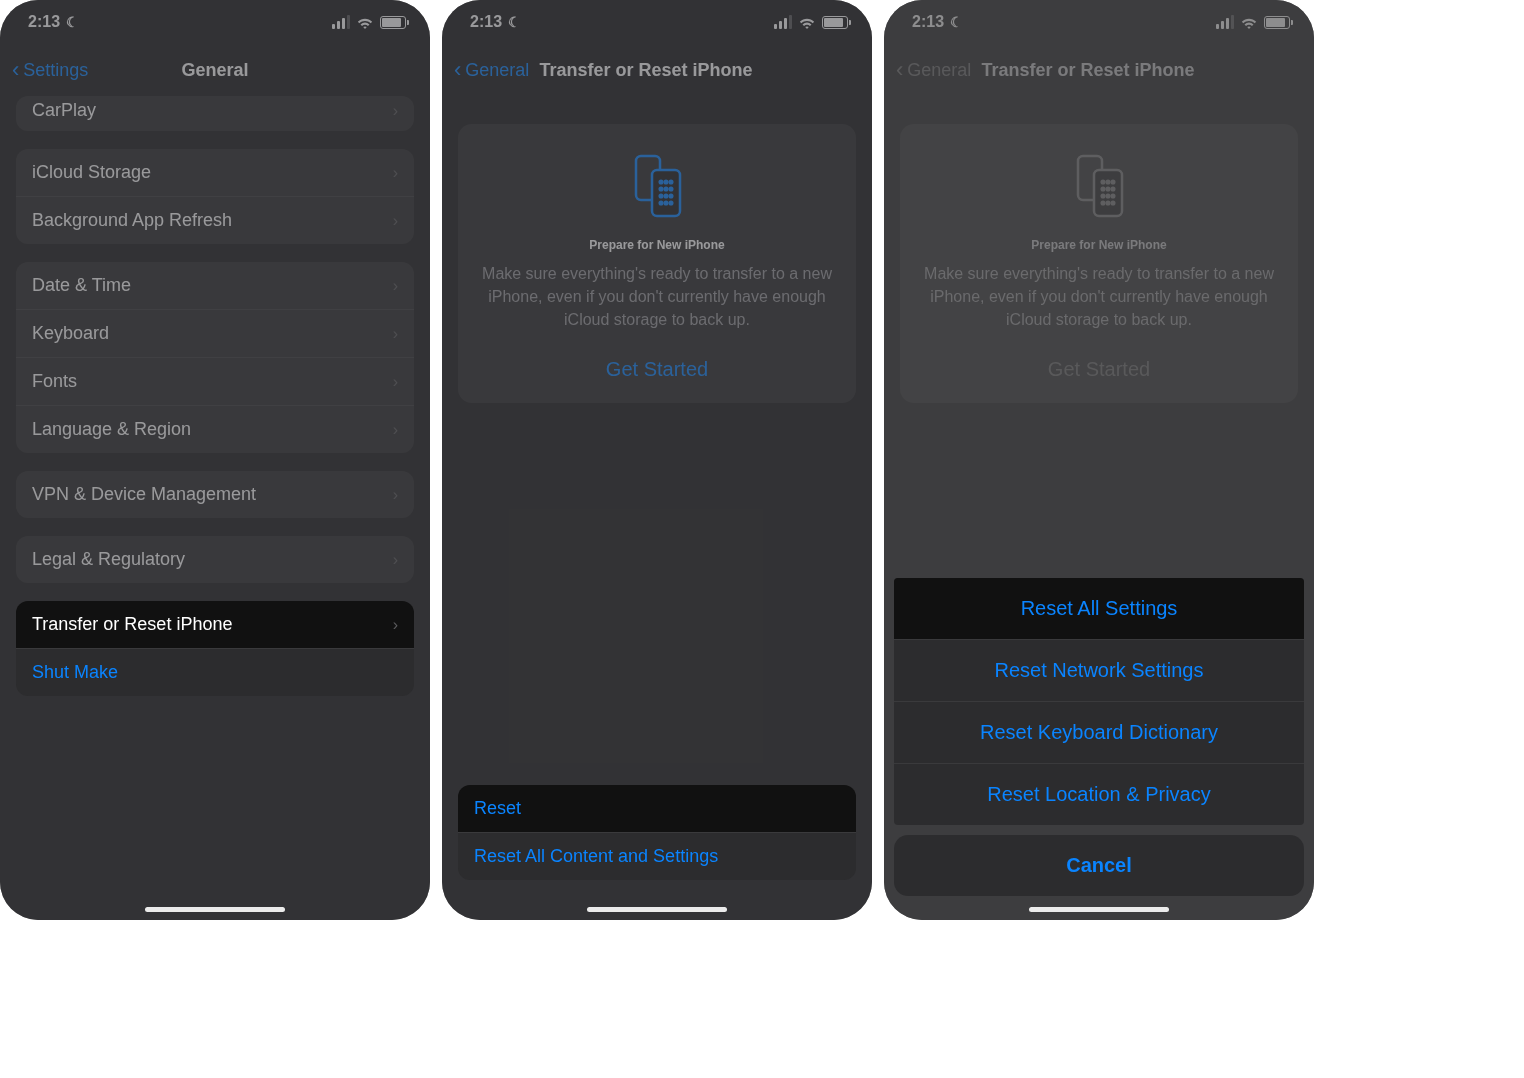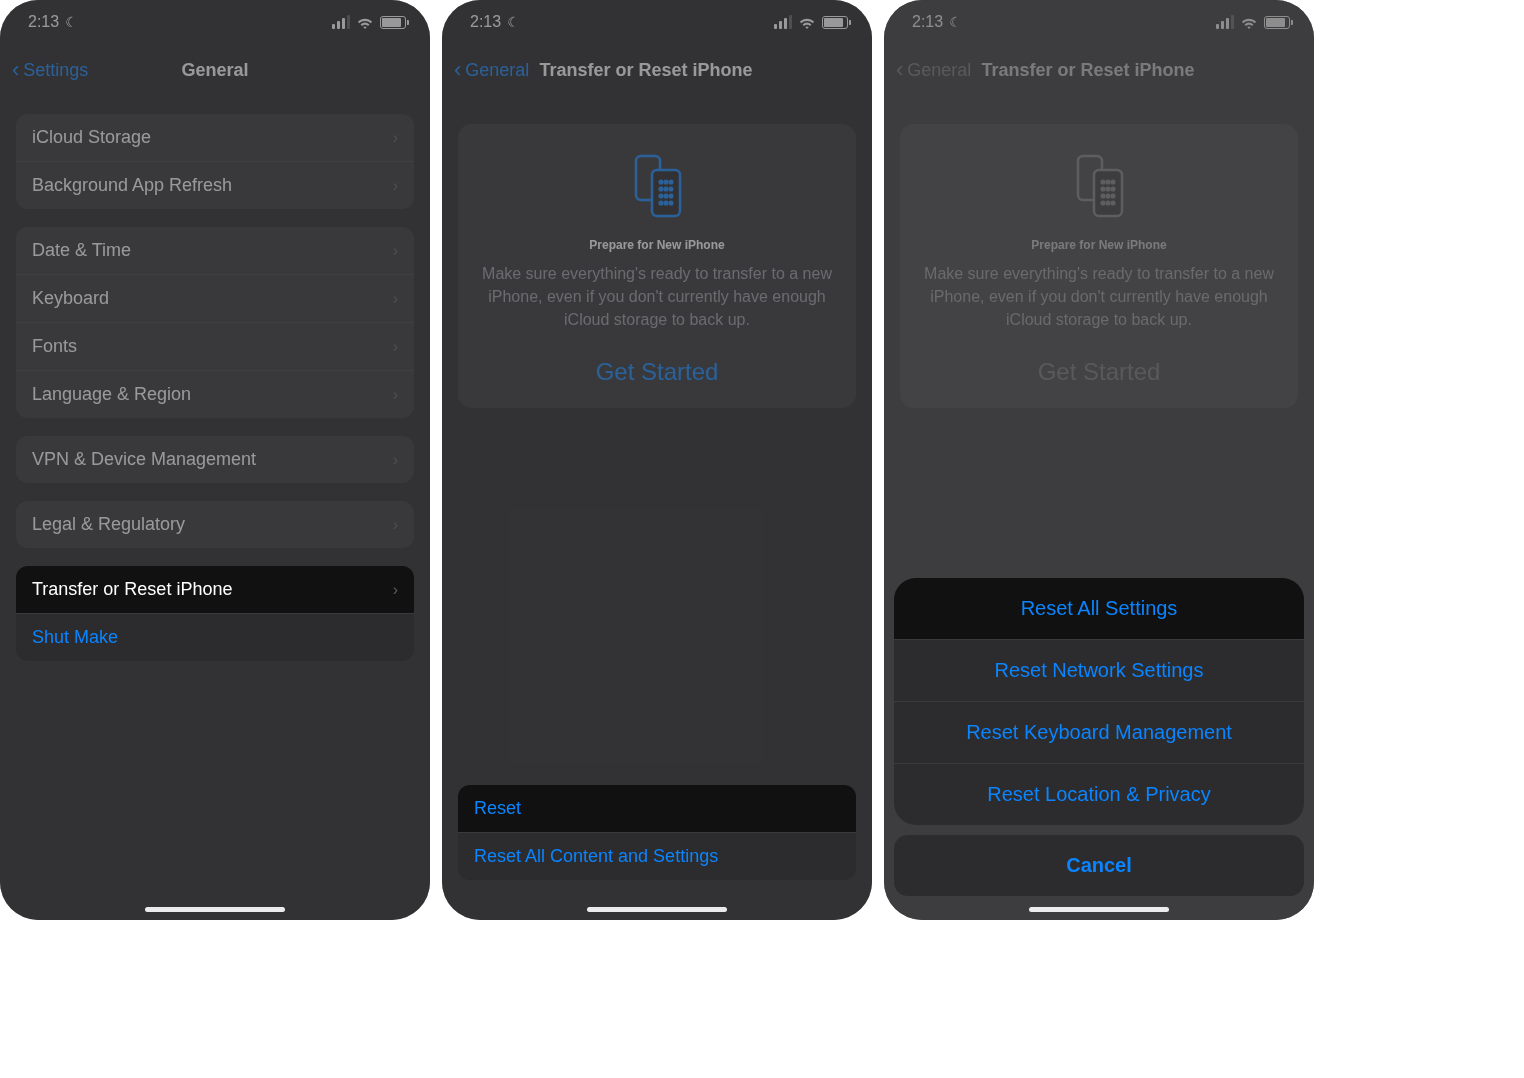--- a/index.html
+++ b/index.html
@@ -39,21 +39,21 @@
   }
   .phone > * { position: relative; }
   .status-bar {
     height: 44px;
     display:flex;
     justify-content:space-between;
     align-items:center;
     padding: 0 24px 0 28px;
     color:#fff;
     font-size:16px;
-    font-weight:400;
+    font-weight:700;
   }
   .status-left { display:flex; align-items:center; gap:6px;}
   .status-right { display:flex; align-items:center; gap:6px;}
   .moon { font-size:14px;}
   .sigbars { display:flex; gap:2px; align-items:flex-end;}
   .sigbars span { width:3px; background:#fff; border-radius:1px;}
   .sigbars span:nth-child(1){height:5px;}
   .sigbars span:nth-child(2){height:8px;}
   .sigbars span:nth-child(3){height:11px;}
   .sigbars span:nth-child(4){height:14px; background:#5a5a5c;}
@@ -150,21 +150,21 @@
   .prepare-card {
     background:#2c2c2e;
     border-radius:14px;
     margin:28px 0 0 0;
     padding:26px 24px 22px 24px;
     text-align:center;
   }
   .prepare-icon { margin:0 auto 18px auto; width:70px; height:70px; position:relative;}
   .prepare-title { color:#fff; font-size:12px; font-weight:600; margin-bottom:10px;text-align:center;}
   .prepare-desc { color:#9a9a9e; font-size:16px; line-height:1.45;}
-  .get-started { color:#0a84ff; font-size:24px; margin-top:26px;}
+  .get-started { color:#0a84ff; font-size:20px; margin-top:26px;}
 
   
   .bottom-group {
     position:absolute;
     bottom:40px;
     left:16px;
     right:16px;
     background:#2c2c2e;
     border-radius:12px;
     overflow:hidden;
@@ -173,21 +173,21 @@
   
   .sheet {
     position:absolute;
     bottom:24px;
     left:10px;
     right:10px;
     z-index:5;
   }
   .sheet-group {
     background:rgba(44,44,46,0.96);
-    border-radius:22px;
+    border-radius:4px;
     overflow:hidden;
     margin-bottom:10px;
   }
   .sheet-row {
     text-align:center;
     padding:19px 10px;
     color:#0a84ff;
     font-size:20px;
     border-top:0.5px solid #3a3a3c;
   }
@@ -244,20 +244,26 @@
 
   <div class="nav">
     <div class="nav-back">
       <span class="chev-left">‹</span>
       <span>Settings</span>
     </div>
     <div class="nav-title">General</div>
   </div>
 
   <div class="scroll">
+    <div class="group first">
+      <div class="row partial-top">
+        <span>CarPlay</span>
+        <span class="chev">›</span>
+      </div>
+    </div>
 
     <div class="group">
       <div class="row">
         <span>iCloud Storage</span>
         <span class="chev">›</span>
       </div>
       <div class="row">
         <span>Background App Refresh</span>
         <span class="chev">›</span>
       </div>
@@ -434,20 +440,20 @@
       <div class="prepare-title">Prepare for New iPhone</div>
       <div class="prepare-desc">Make sure everything's ready to transfer to a new iPhone, even if you don't currently have enough iCloud storage to back up.</div>
       <div class="get-started">Get Started</div>
     </div>
   </div>
 
   <div class="sheet">
     <div class="sheet-group">
       <div class="sheet-row highlight">Reset All Settings</div>
       <div class="sheet-row">Reset Network Settings</div>
-      <div class="sheet-row">Reset Keyboard Management</div>
+      <div class="sheet-row">Reset Keyboard Dictionary</div>
       <div class="sheet-row">Reset Location &amp; Privacy</div>
     </div>
     <div class="sheet-cancel">Cancel</div>
   </div>
 
   <div class="home-indicator"></div>
 </div>
 
 </body></html>

